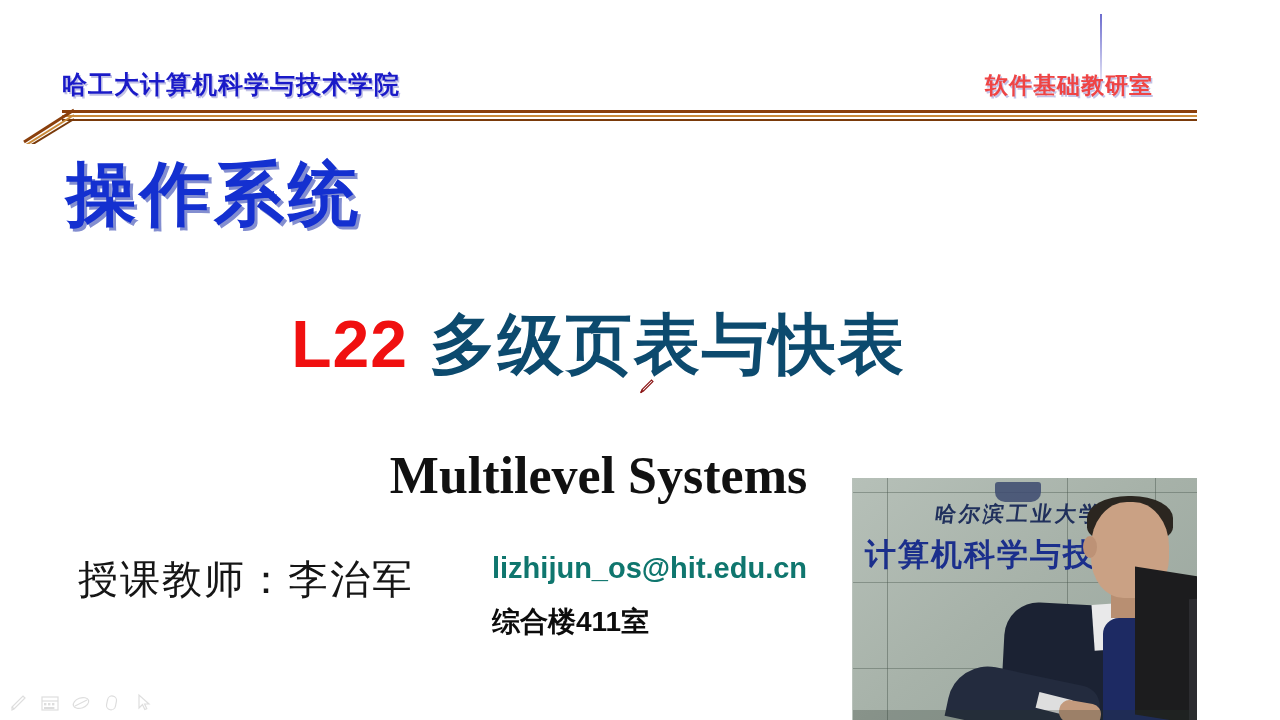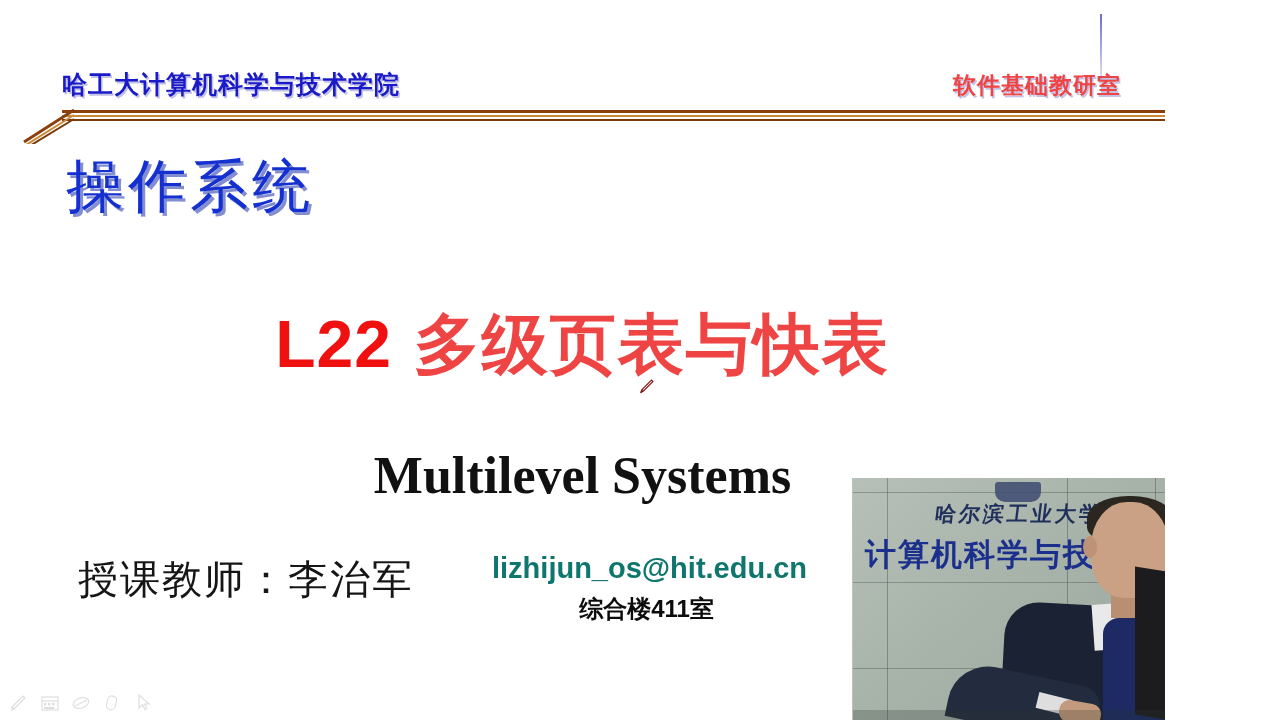--- a/index.html
+++ b/index.html
@@ -7,20 +7,21 @@
     width: 1280px; height: 720px;
     overflow: hidden;
     background: #ffffff;
     font-family: "Liberation Sans", sans-serif;
   }
   #slide {
     position: relative;
     width: 1165px; height: 720px;
     background: #ffffff;
     overflow: hidden;
+    padding-left: 32px;
   }
 
   
   .hdr-left {
     position: absolute; left: 62px; top: 68px;
     font-family: "Liberation Sans", sans-serif;
     font-weight: bold;
     font-size: 25px;
     letter-spacing: 1px;
     color: #1a1ac8;
@@ -60,22 +61,22 @@
   }
   .rule-diag {
     position: absolute; left: 20px; top: 2px;
     width: 56px; height: 38px;
   }
 
   
   .title-cn {
     position: absolute; left: 66px; top: 148px;
     font-family: "Liberation Sans", sans-serif;
-    font-weight: normal;
-    font-size: 58px;
+    font-weight: bold;
+    font-size: 70px;
     letter-spacing: 4px;
     color: #1430d0;
     text-shadow: 3px 3px 0 rgba(30,50,170,0.55);
     white-space: nowrap;
   }
   .title-en {
     position: absolute; right: 40px; top: 146px;
     font-family: "Liberation Serif", serif;
     font-weight: bold;
     font-size: 62px;
@@ -93,21 +94,21 @@
     font-family: "Liberation Sans", sans-serif;
     font-weight: bold;
     font-size: 66px;
     color: #f01010;
     letter-spacing: 1px;
   }
   .lesson-title {
     font-family: "Liberation Sans", sans-serif;
     font-weight: bold;
     font-size: 66px;
-    color: #ef4444;
+    color: #0c4a6e;
     letter-spacing: 2px;
     margin-left: 22px;
   }
   
   .pen-cursor {
     position: absolute; left: 638px; top: 377px;
     width: 18px; height: 18px;
   }
 
   .subtitle-en {
@@ -140,25 +141,25 @@
     font-family: "Liberation Sans", sans-serif;
     font-weight: bold;
     font-size: 29px;
     color: #0f766e;
     letter-spacing: 0px;
     display: block;
   }
   .contact-room {
     font-family: "Liberation Sans", sans-serif;
     font-weight: bold;
-    font-size: 24px;
+    font-size: 28px;
     color: #0c0c0c;
     display: block;
-    text-align: center;
-    margin-top: 8px;
+    text-align: left;
+    margin-top: 18px;
     padding-right: 6px;
   }
 
   
   .video {
     position: absolute; left: 852px; top: 478px;
     width: 428px; height: 242px;
     overflow: hidden;
     background: #9aa79e;
     border-left: 1px solid #b9c2bb;

